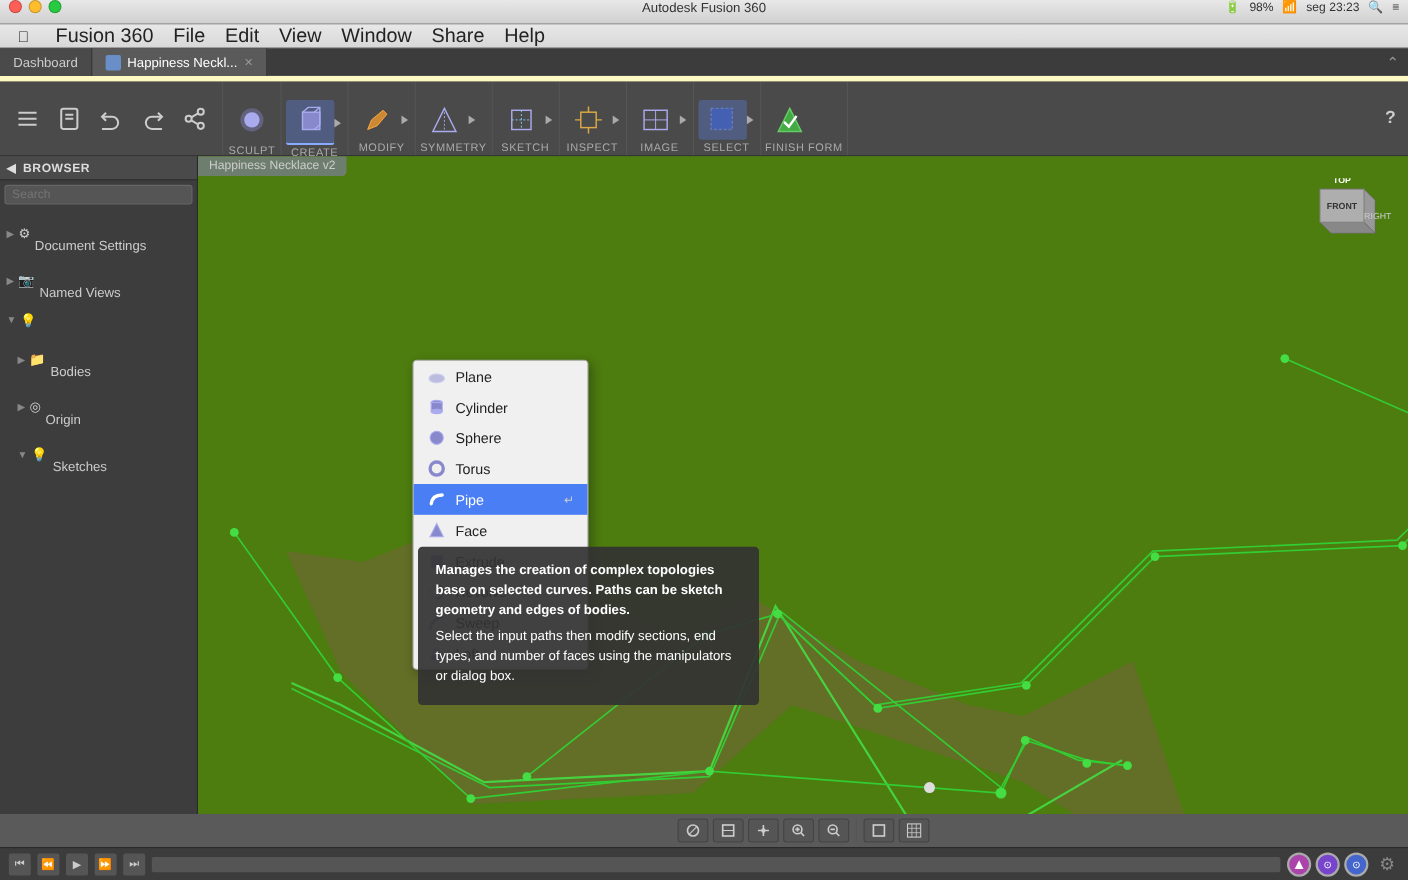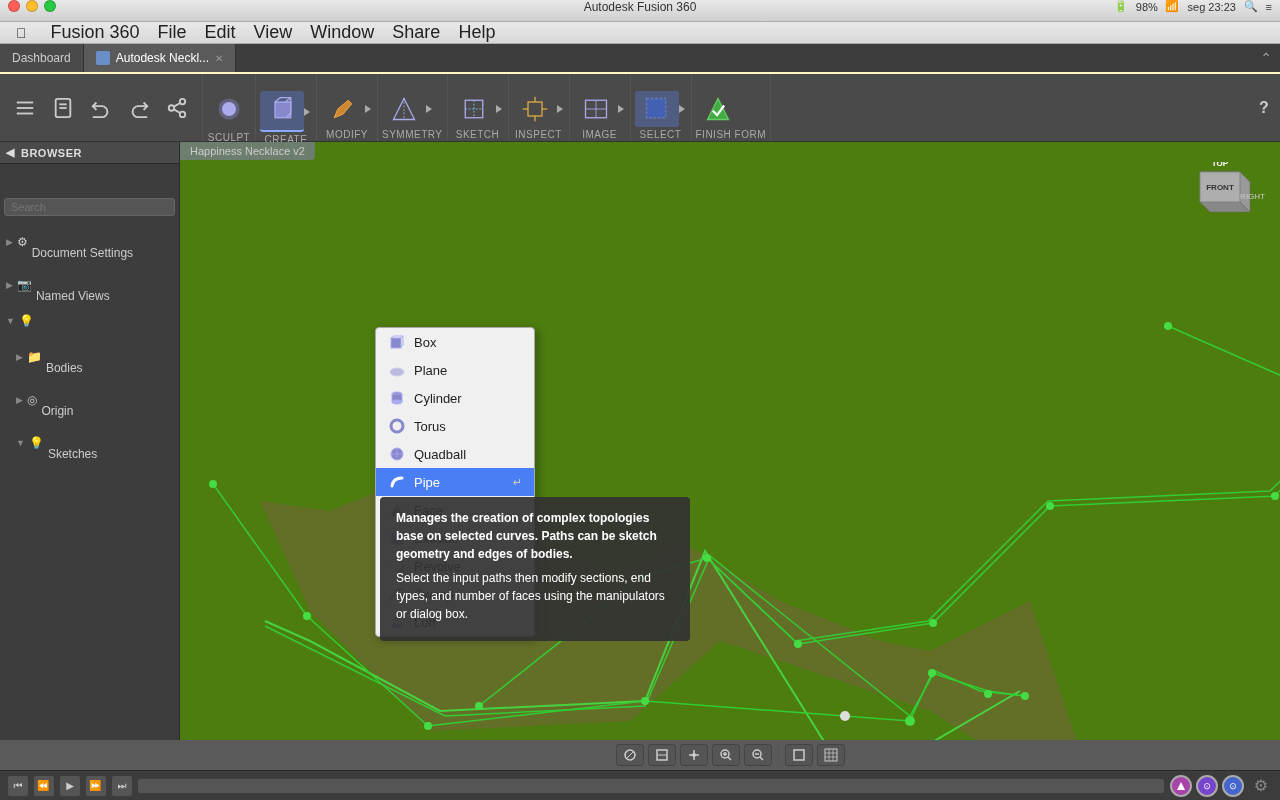--- a/index.html
+++ b/index.html
@@ -65,21 +65,21 @@
       font-size: 14px;
       margin-right: 6px;
     }
 
     
     .tab-bar {
       height: 30px;
       background: #3c3c3c;
       display: flex;
       align-items: stretch;
-      border-bottom: 2px solid #fef9c3;
+      border-bottom: 5px solid #fef9c3;
       position: relative;
     }
     .tab {
       display: flex;
       align-items: center;
       padding: 0 12px;
       font-size: 12px;
       color: #ccc;
       background: #4a4a4a;
       border-right: 1px solid #333;
@@ -213,21 +213,20 @@
       color: #ddd;
       letter-spacing: 0.5px;
       gap: 6px;
     }
     .sidebar-content {
       flex: 1;
       overflow-y: auto;
     }
     .sidebar-search {
       padding: 4px;
-      margin-top: 30px;
     }
     .sidebar-search input {
       width: 100%;
       background: #555;
       border: 1px solid #666;
       border-radius: 3px;
       color: #ddd;
       padding: 2px 6px;
       font-size: 11px;
     }
@@ -443,21 +442,21 @@
   <span class="menu-item">Share</span>
   <span class="menu-item">Help</span>
 </div>
 
 <div class="tab-bar">
   <div class="tab">
     <span>Dashboard</span>
   </div>
   <div class="tab active">
     <span class="tab-icon"></span>
-    <span>Autodesk Neckl...</span>
+    <span>Happiness Neckl...</span>
     <span class="tab-close">✕</span>
   </div>
   <div class="tab-bar-right">
     <span>⌃</span>
   </div>
 </div>
 
 <div class="toolbar-area">
 
   <div class="toolbar-left">
@@ -738,62 +737,50 @@
       <circle cx="462" cy="416" r="4" fill="#44dd44"></circle>
       <circle cx="299" cy="545" r="4" fill="#44dd44"></circle>
 
       <circle cx="665" cy="555" r="5" fill="#ddd"></circle>
     </svg>
 
     <div class="dropdown-menu">
       <div class="dropdown-item">
         <div class="dropdown-item-icon">
           <svg width="16" height="16" viewBox="0 0 16 16" fill="none">
-            <rect x="2" y="4" width="10" height="10" fill="#8888cc" stroke="#aaaaee" stroke-width="1"></rect>
-            <path d="M2 4 L5 2 L14 2 L14 11 L12 13" stroke="#aaaaee" stroke-width="1" fill="none"></path>
-            <line x1="14" y1="2" x2="12" y2="4" stroke="#aaaaee" stroke-width="1"></line>
-          </svg>
-        </div>
-        <span>Box</span>
-      </div>
-      <div class="dropdown-item">
-        <div class="dropdown-item-icon">
-          <svg width="16" height="16" viewBox="0 0 16 16" fill="none">
             <ellipse cx="8" cy="10" rx="7" ry="4" fill="#8888cc" opacity="0.5" stroke="#aaaaee" stroke-width="1"></ellipse>
           </svg>
         </div>
         <span>Plane</span>
       </div>
       <div class="dropdown-item">
         <div class="dropdown-item-icon">
           <svg width="16" height="16" viewBox="0 0 16 16" fill="none">
             <ellipse cx="8" cy="4" rx="5" ry="2" fill="#8888cc" stroke="#aaaaee" stroke-width="1"></ellipse>
             <rect x="3" y="4" width="10" height="8" fill="#8888cc" stroke="#aaaaee" stroke-width="1"></rect>
             <ellipse cx="8" cy="12" rx="5" ry="2" fill="#aaaaee" stroke="#aaaaee" stroke-width="1"></ellipse>
           </svg>
         </div>
         <span>Cylinder</span>
       </div>
       <div class="dropdown-item">
         <div class="dropdown-item-icon">
           <svg width="16" height="16" viewBox="0 0 16 16" fill="none">
-            <circle cx="8" cy="8" r="6" fill="none" stroke="#8888cc" stroke-width="3"></circle>
-          </svg>
-        </div>
-        <span>Torus</span>
+            <circle cx="8" cy="8" r="6" fill="#8888cc" stroke="#aaaaee" stroke-width="1"></circle>
+          </svg>
+        </div>
+        <span>Sphere</span>
       </div>
       <div class="dropdown-item">
         <div class="dropdown-item-icon">
           <svg width="16" height="16" viewBox="0 0 16 16" fill="none">
-            <circle cx="8" cy="8" r="6" fill="#8888cc" stroke="#aaaaee" stroke-width="1"></circle>
-            <line x1="2" y1="8" x2="14" y2="8" stroke="#aaaaee" stroke-width="0.7"></line>
-            <line x1="8" y1="2" x2="8" y2="14" stroke="#aaaaee" stroke-width="0.7"></line>
-          </svg>
-        </div>
-        <span>Quadball</span>
+            <circle cx="8" cy="8" r="6" fill="none" stroke="#8888cc" stroke-width="3"></circle>
+          </svg>
+        </div>
+        <span>Torus</span>
       </div>
       <div class="dropdown-item highlighted">
         <div class="dropdown-item-icon">
           <svg width="16" height="16" viewBox="0 0 16 16" fill="none">
             <path d="M3 12 Q4 4 13 4" stroke="white" stroke-width="3" fill="none" stroke-linecap="round"></path>
           </svg>
         </div>
         <span>Pipe</span>
         <span class="dropdown-shortcut">↵</span>
       </div>

